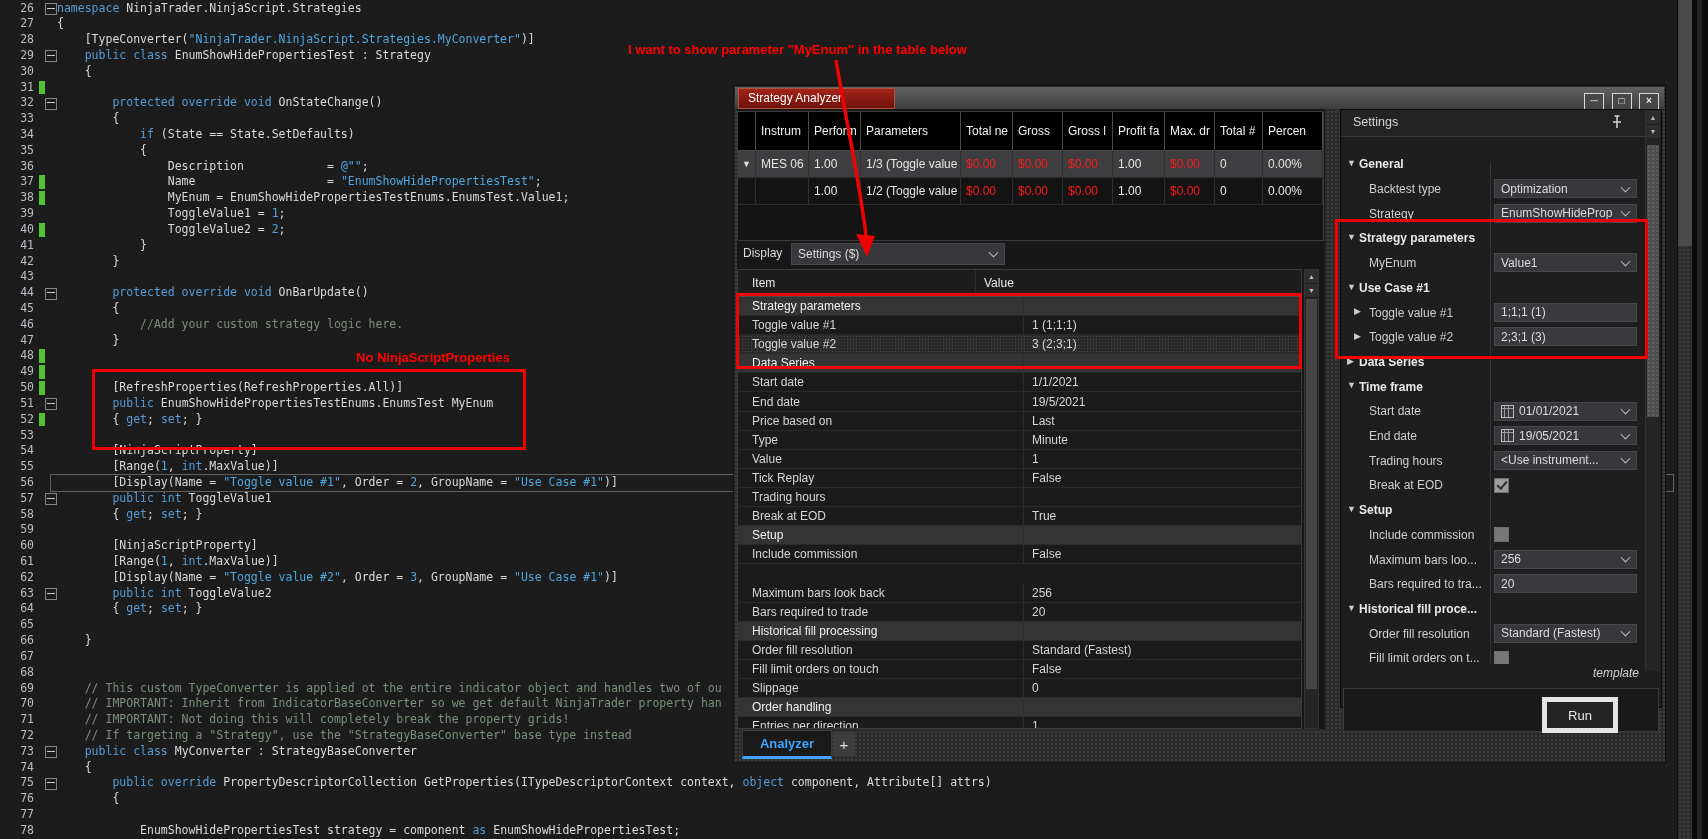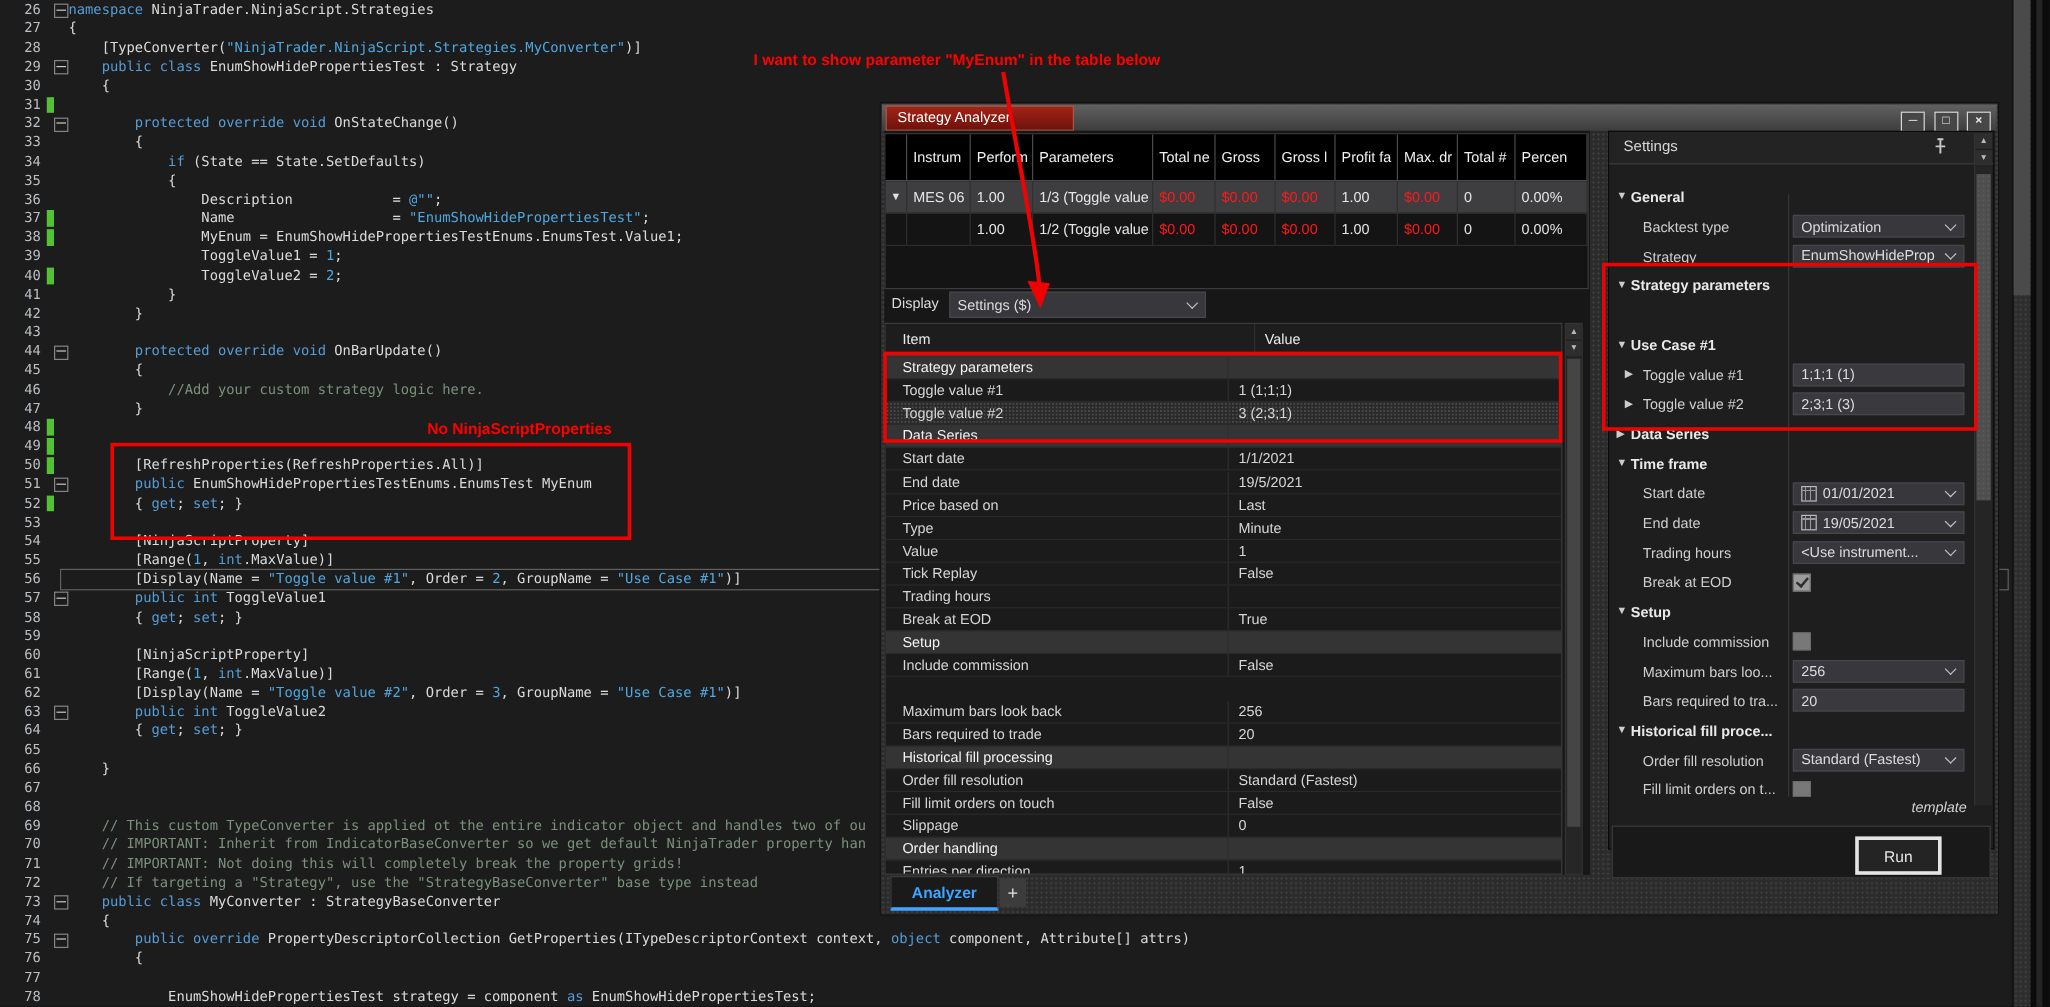--- a/index.html
+++ b/index.html
@@ -107,21 +107,21 @@
       padding:0 6px;height:100%;box-sizing:border-box;white-space:nowrap;overflow:hidden;}
   .cb{width:13px;height:13px;margin-top:2px;background:#9c9c9c;border:1px solid #6e6e6e;position:relative;display:inline-block;}
   .cb.off{background:#787878;}
   .cb.checked::after{content:"";position:absolute;left:4px;top:0.5px;width:3.5px;height:8px;
       border-right:2px solid #2e2e2e;border-bottom:2px solid #2e2e2e;transform:rotate(40deg);}
   .cal{width:11px;height:11px;border:1px solid #bcbcbc;margin-right:5px;flex:none;
       background-image:linear-gradient(to right,transparent 2px,#9a9a9a 2px,#9a9a9a 3px,transparent 3px,transparent 6px,#9a9a9a 6px,#9a9a9a 7px,transparent 7px),
                        linear-gradient(to bottom,transparent 2px,#9a9a9a 2px,#9a9a9a 3px,transparent 3px);}
   #template-link{position:absolute;right:22px;top:556px;font-size:12px;font-style:italic;color:#d2d2d2;}
   #set-bottom{position:absolute;left:2px;right:2px;top:578px;height:44px;background:#191919;border:1px solid #3c3c3c;box-sizing:border-box;}
-  #run-btn{position:absolute;right:40px;top:8px;width:66px;height:26px;background:#242424;border:3px solid #e5e5e5;
+  #run-btn{position:absolute;right:40px;top:8px;width:66px;height:26px;background:#242424;border:5px solid #e5e5e5;
            color:#e8e8e8;font-size:13px;display:flex;align-items:center;justify-content:center;}
 
   
   .redtext{position:absolute;color:#ff0000;font-weight:bold;font-size:13px;z-index:40;white-space:nowrap;}
   #callout{left:628px;top:42px;}
   #noprops{left:356px;top:350px;}
   .redrect{position:absolute;border:3px solid #ee0202;z-index:40;pointer-events:none;}
   #rect1{left:92px;top:369px;width:428px;height:75px;}
   #rect2{left:736px;top:293px;width:560px;height:70px;}
   #rect3{left:1335px;top:219px;width:307px;height:134px;}
@@ -247,21 +247,21 @@
     <div id="displaybar">
       <span id="display-label">Display</span>
       <div id="display-dd" class="dd">
         <span>Settings ($)</span>
         <span class="chev"></span>
       </div>
     </div>
 
     <div id="props">
       <div class="p-head">
-        <span style="width:308px;border-right:1px solid #2e2e2e;">Item</span>
+        <span style="width:238px;border-right:1px solid #2e2e2e;">Item</span>
         <span style="flex:1;padding-left:8px;">Value</span>
       </div>
       <div class="p-rows">
           <div class="p-row group" style="top: 0px;">
             <div class="p-item">Strategy parameters</div>
             <div class="p-val"></div>
           </div>
           <div class="p-row" style="top: 19.1px;">
             <div class="p-item">Toggle value #1</div>
             <div class="p-val">1 (1;1;1)</div>
@@ -394,20 +394,29 @@
             <div class="dd">
               <span>Optimization</span>
               <span class="chev"></span>
             </div>
           </div>
         </div>
         <div class="s-row group" style="top: 90.1px;">
           <span class="s-tri">▼</span>
           <span class="s-lab">Strategy parameters</span>
         </div>
+        <div class="s-row" style="top: 114.8px;">
+          <span class="s-lab">MyEnum</span>
+          <div class="s-ctrl">
+            <div class="dd">
+              <span>Value1</span>
+              <span class="chev"></span>
+            </div>
+          </div>
+        </div>
         <div class="s-row group" style="top: 139.5px;">
           <span class="s-tri">▼</span>
           <span class="s-lab">Use Case #1</span>
         </div>
         <div class="s-row" style="top: 164.2px;">
           <span class="s-tri sub">▶</span>
           <span class="s-lab">Toggle value #1</span>
           <div class="s-ctrl">
             <div class="tb">1;1;1 (1)</div>
           </div>

